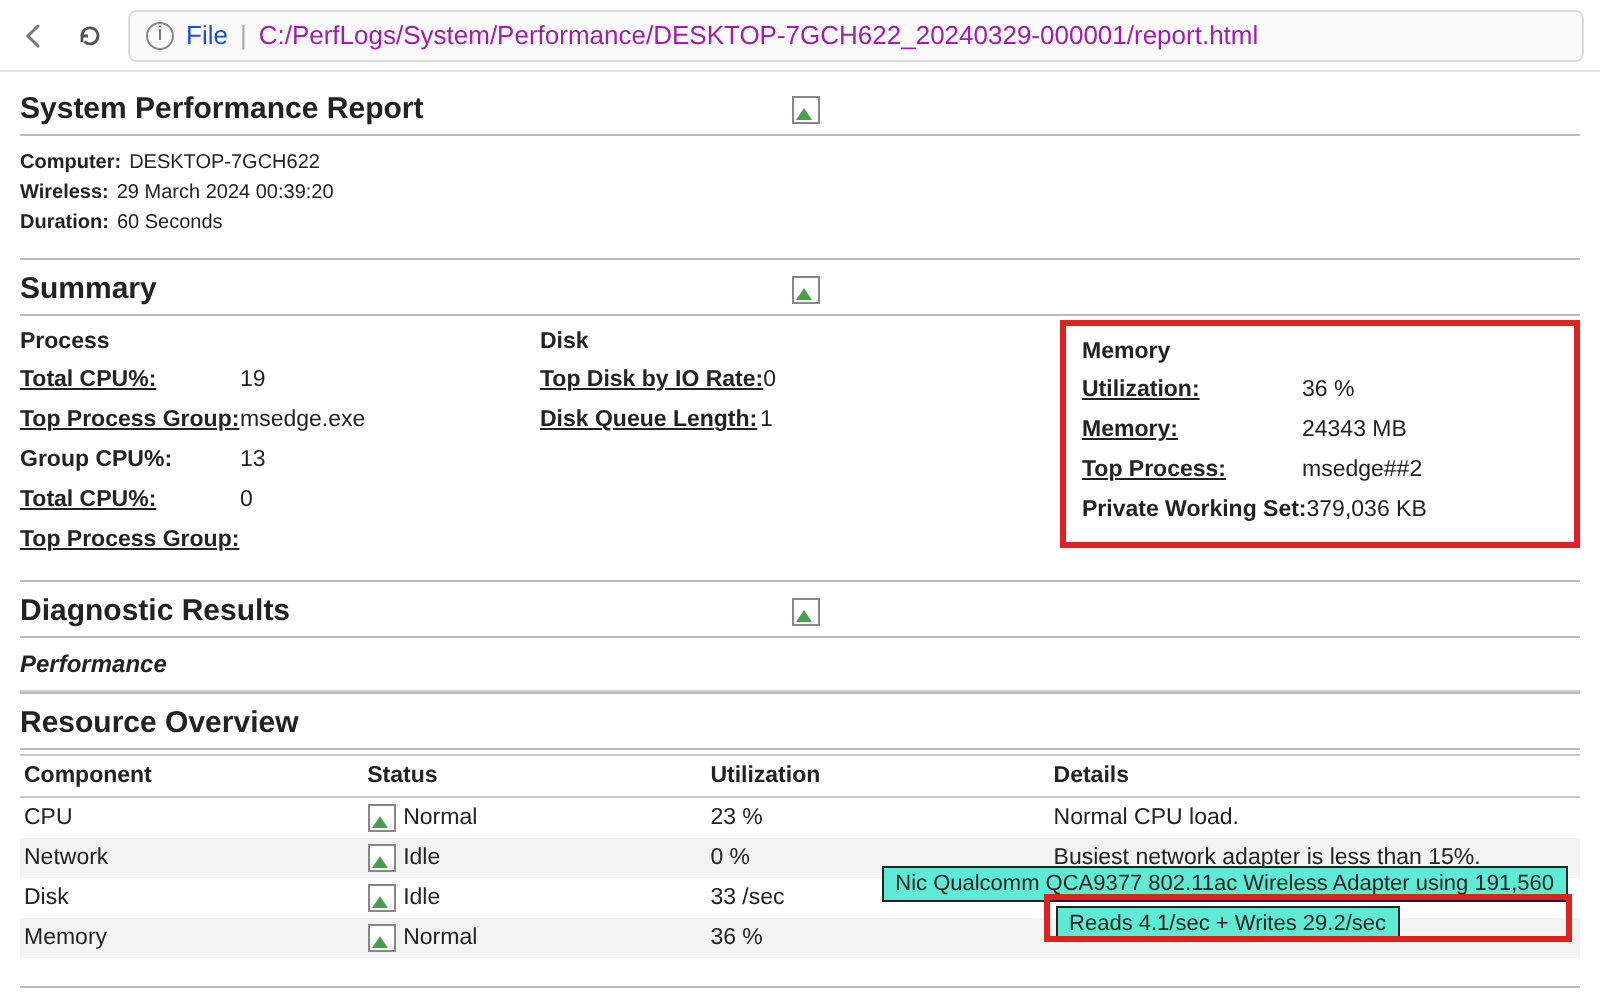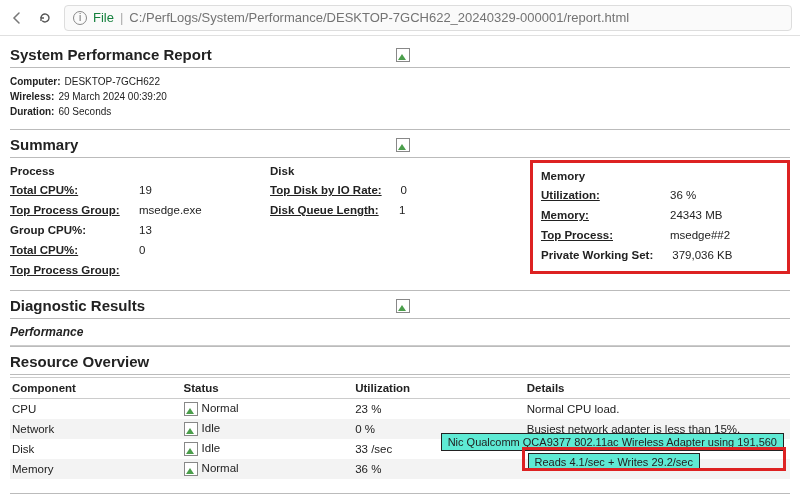--- a/index.html
+++ b/index.html
@@ -27,23 +27,23 @@
     display: flex;
     align-items: center;
     gap: 6px;
     border: 1px solid #ddd;
     border-radius: 4px;
     height: 26px;
     padding: 0 8px;
     background: #fafafa;
   }
   .addr .info { width:14px; height:14px; border:1px solid #888; border-radius:50%; font-size:10px; display:flex; align-items:center; justify-content:center; color:#666; }
-  .addr .label { color:#15803d; }
+  .addr .label { color:#1d4ed8; }
   .addr .divider { color:#aaa; }
-  .addr .url { color:#737373; }
+  .addr .url { color:#a21caf; }
 
   .page { padding: 4px 10px 10px 10px; }
 
   .section-title {
     font-size: 15px;
     font-weight: 600;
     padding: 6px 0 4px 0;
     border-top: 1px solid #bbb;
     border-bottom: 1px solid #bbb;
     display:flex;
@@ -78,21 +78,21 @@
 
   
   .summary-grid {
     display:grid;
     grid-template-columns: 1fr 1fr 1fr;
     gap: 0;
     font-size: 11.5px;
     padding: 4px 0 10px 0;
   }
   .col .head { font-weight:700; padding:3px 0; }
-  .col .row { display:flex; gap:19px; padding:2px 0; line-height:1.4;align-items:flex-end; }
+  .col .row { display:flex; gap:0; padding:2px 0; line-height:1.4;align-items:flex-end; }
   .col .row .k { min-width:110px; font-weight:700; }
   .col .row .k.uline { text-decoration: underline; }
   .col .row .v { }
 
   .memory-highlight {
     border: 3px solid #d22;
     padding: 4px 8px 6px 8px;
     margin-top:-2px;
   }
 

